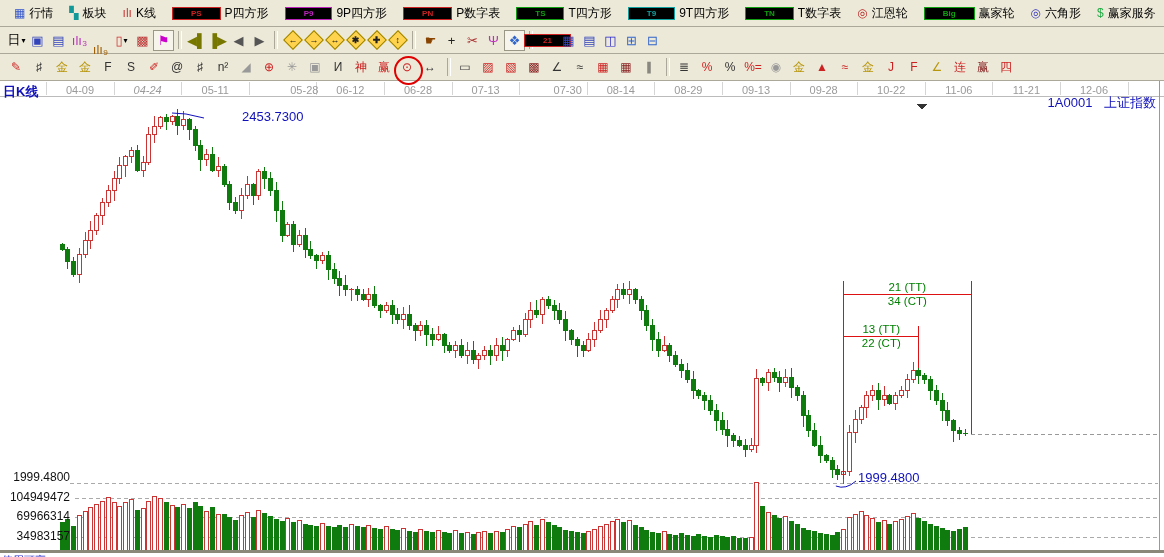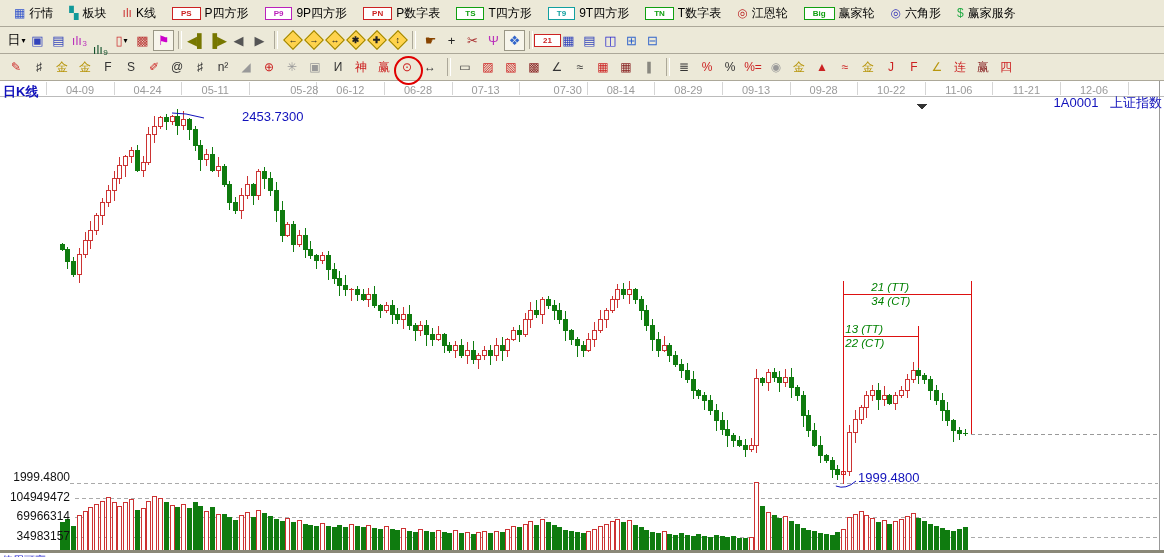--- a/index.html
+++ b/index.html
@@ -3,21 +3,21 @@
 <meta charset="utf-8">
 <style>
   html,body{margin:0;padding:0;background:#d4d0c8;}
   .app{position:relative;width:1164px;height:557px;background:#fff;overflow:hidden;
        font-family:"Liberation Sans",sans-serif;-webkit-font-smoothing:none;}
   
   .menubar{height:26px;background:#ece9d8;border-bottom:1px solid #aca899;
            display:flex;align-items:center;padding-left:6px;}
   .menu-item{display:flex;align-items:center;gap:4px;padding:2px 8px;font-size:12px;color:#000;}
   .mi-icon{font-size:12px;line-height:14px;}
-  .mi-badge{font-weight:bold;font-size:8px;line-height:9px;border:1px solid;padding:1px 8px;background:#ffffff;}
+  .mi-badge{font-weight:bold;font-size:8px;line-height:9px;border:1px solid;padding:1px 18px;background:#000000;}
   .toolbar{height:26px;background:#ece9d8;border-bottom:1px solid #aca899;
            display:flex;align-items:center;padding-left:6px;}
   .tb-btn{width:21px;height:21px;display:flex;align-items:center;justify-content:center;
           font-size:13px;flex:0 0 auto;}
   .pressed{border:1px solid #9a9786;background:#f7f5eb;box-sizing:border-box;}
   .tsep{width:2px;height:18px;border-left:1px solid #aca899;border-right:1px solid #fff;
         margin:0 4px;flex:0 0 auto;}
   .diamond{width:12px;height:12px;background:#ffd34d;border:1px solid #9a8300;
            transform:rotate(45deg);display:flex;align-items:center;justify-content:center;}
   .diamond>span{transform:rotate(-45deg);font-size:9px;font-weight:bold;color:#222;line-height:1;}
@@ -25,26 +25,26 @@
             justify-content:center;font-size:12px;flex:0 0 auto;}
   .circle-mark{position:absolute;left:394px;top:56px;width:25px;height:25px;
                border:2px solid #e00000;border-radius:50%;z-index:12;}
   
   .chart-area{position:absolute;left:0;top:81px;right:0;bottom:0;background:#fff;}
   #plot{position:absolute;left:0;top:0;z-index:5;pointer-events:none;}
   .lbl{position:absolute;z-index:8;white-space:nowrap;}
   .blue{color:#1111bb;}
   .kline-label{left:3px;top:83px;font-size:13px;font-weight:bold;}
   .date-lbl{top:84px;font-size:11px;color:#9a9a9a;transform:translateX(-50%);z-index:8;position:absolute;}
-  .symbol-label{top:94px;right:2px;font-size:13px;text-align:right;}
+  .symbol-label{top:94px;right:8px;font-size:13px;text-align:right;}
   .symbol-label span{margin-left:8px;}
   .peak-label{left:206px;top:109px;font-size:13px;margin-left:36px;}
   .trough-label{left:858px;top:470px;font-size:13px;}
   .axis-num{left:0;width:70px;text-align:right;font-size:12px;color:#111;}
-  .fib-lbl{width:72px;font-size:11.5px;color:#008000;font-style:italic;}
+  .fib-lbl{width:72px;text-align:center;font-size:11.5px;color:#008000;}
   .status-bar{position:absolute;left:0;bottom:0;width:100%;height:7px;background:#fff;
               border-top:3px solid #8a8878;overflow:hidden;z-index:9;box-sizing:border-box;}
   .status-text{position:absolute;left:2px;top:0px;font-size:11px;color:#2222cc;}
 </style>
 </head>
 <body>
 
 <div class="app">
 
   <div class="menubar">
@@ -109,21 +109,21 @@
       <div class="tb-btn">
         <span style="color: rgb(51, 68, 187);">▣</span>
       </div>
       <div class="tb-btn">
         <span style="color: rgb(51, 68, 187);">▤</span>
       </div>
       <div class="tb-btn">
         <span style="color: rgb(187, 51, 187);">ılı₃</span>
       </div>
       <div class="tb-btn">
-        <span style="color: #14532d; margin-top: 19px;">ılı₉</span>
+        <span style="color: #a16207; margin-top: 19px;">ılı₉</span>
       </div>
       <div class="tb-btn">
         <span style="color: rgb(204, 51, 51);">▯</span>
         <span style="font-size: 8px; margin-left: 1px;">▾</span>
       </div>
       <div class="tb-btn">
         <span style="color: rgb(187, 51, 51);">▩</span>
       </div>
       <div class="tb-btn pressed">
         <span style="color: rgb(204, 0, 204);">⚑</span>
@@ -880,21 +880,21 @@
 
   <div class="lbl fib-lbl" id="fib-long-top" style="top: 281px; left: 871.34px;">21 (TT)</div>
   <div class="lbl fib-lbl" id="fib-long-bottom" style="top: 295px; left: 871.34px;">34 (CT)</div>
   <div class="lbl fib-lbl" id="fib-short-top" style="top: 323px; left: 845.285px;">13 (TT)</div>
   <div class="lbl fib-lbl" id="fib-short-bottom" style="top: 337px; left: 845.285px;">22 (CT)</div>
 
   <div class="status-bar">
     <span class="status-text">使用可享</span>
   </div>
 <span class="date-lbl" style="left: 80px;">04-09</span>
-    <span class="date-lbl" style="left: 147.6px;">04-24</span>
+    <span class="date-lbl" style="left: 147.6px; font-style: italic;">04-24</span>
     <span class="date-lbl" style="left: 215.2px;">05-11</span>
     <span class="date-lbl" style="left: 282.8px; padding-left: 43px;">05-28</span>
     <span class="date-lbl" style="left: 350.4px;">06-12</span>
     <span class="date-lbl" style="left: 418px;">06-28</span>
     <span class="date-lbl" style="left: 485.6px;">07-13</span>
     <span class="date-lbl" style="left: 553.2px; padding-left: 29px;">07-30</span>
     <span class="date-lbl" style="left: 620.8px;">08-14</span>
     <span class="date-lbl" style="left: 688.4px;">08-29</span>
     <span class="date-lbl" style="left: 756px;">09-13</span>
     <span class="date-lbl" style="left: 823.6px;">09-28</span>

